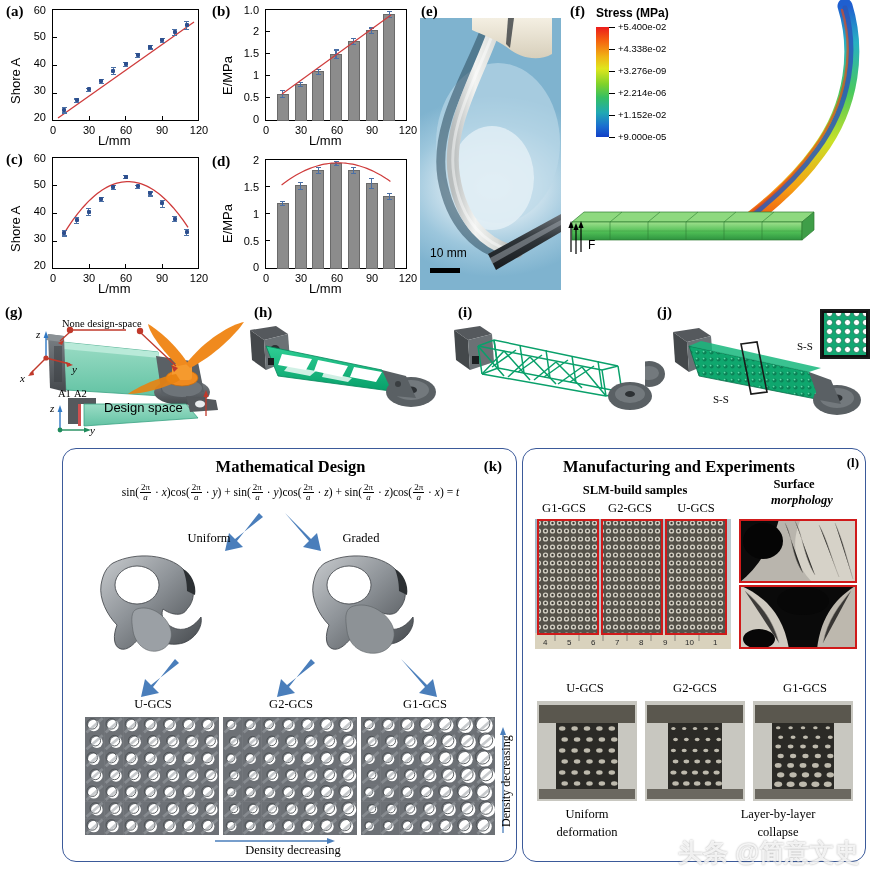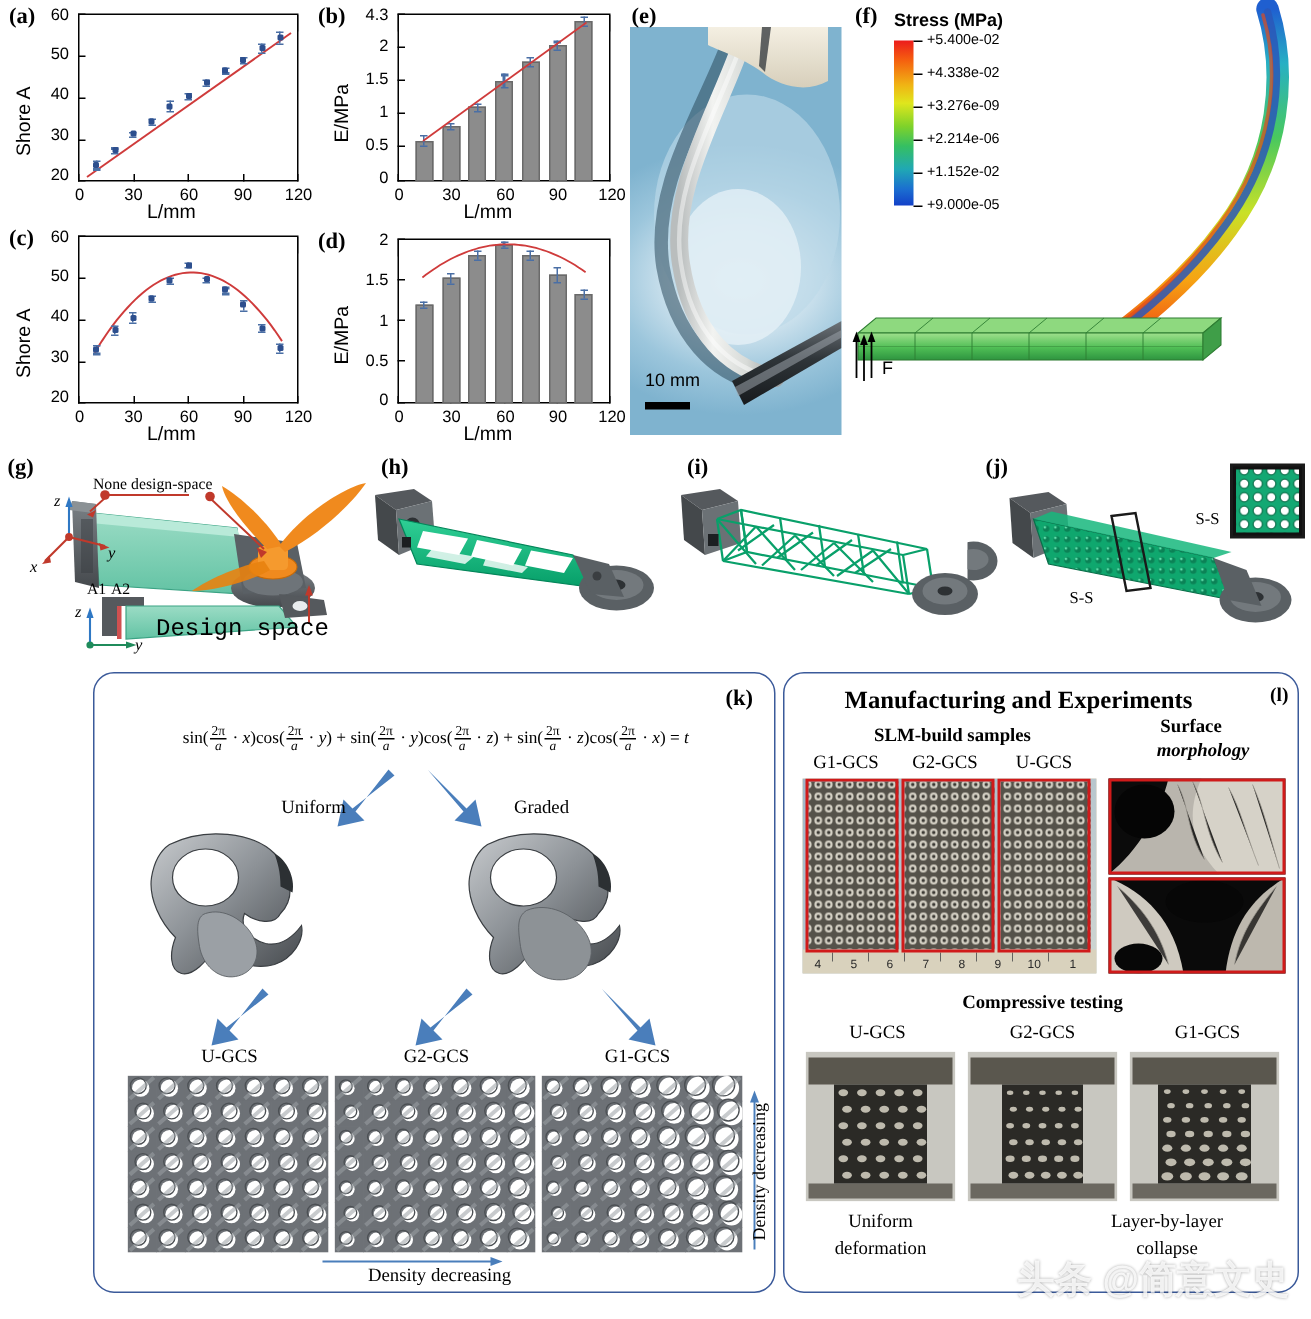--- a/index.html
+++ b/index.html
@@ -133,21 +133,21 @@
       <div class="ecap" style="left: 184.25px; top: 29.16px;"></div>
       <div class="dot" style="left: 184.75px; top: 22.96px;"></div>
     </div>
 </div>
 
 <div class="panel" style="left:208px;top:0;width:210px;height:148px;">
   <div class="plabel" style="position:absolute;left:4px;top:3px;">(b)</div>
   <div class="gradbar grad-lr" style="left:57px;top:10px;width:142px;"></div>
   <div class="plotbox" style="left:57px;top:9px;width:142px;height:112px;"></div>
 
-  <div class="ytick" style="left:17px;top:4px;">4.3</div>
+  <div class="ytick" style="left:17px;top:4px;">1.0</div>
   <div class="ytick" style="left:17px;top:25px;">2</div>
   <div class="ytick" style="left:17px;top:47px;">1.5</div>
   <div class="ytick" style="left:17px;top:69px;">1</div>
   <div class="ytick" style="left:17px;top:91px;">0.5</div>
   <div class="ytick" style="left:17px;top:113px;">0</div>
   <div class="ytmark" style="left:57px;top:9px;"></div>
   <div class="ytmark" style="left:57px;top:31px;"></div>
   <div class="ytmark" style="left:57px;top:53px;"></div>
   <div class="ytmark" style="left:57px;top:75px;"></div>
   <div class="ytmark" style="left:57px;top:97px;"></div>
@@ -523,21 +523,21 @@
     <line x1="206" y1="116" x2="206" y2="94" stroke="#c0392b" stroke-width="1.3"></line>
     <polygon points="206,90 203.4,97 208.6,97" fill="#c0392b"></polygon>
 
     <line x1="60" y1="130" x2="60" y2="108" stroke="#2f78c4" stroke-width="1.4"></line>
     <polygon points="60,105 57.6,112 62.4,112" fill="#2f78c4"></polygon>
     <line x1="60" y1="130" x2="88" y2="130" stroke="#1f8b5b" stroke-width="1.4"></line>
     <polygon points="91,130 84,127.6 84,132.4" fill="#1f8b5b"></polygon>
     <circle cx="60" cy="130" r="2.4" fill="#1f8b5b"></circle>
   </svg>
   <div style="position:absolute;left:62px;top:18px;font-family:'Liberation Serif',serif;font-size:10.5px;">None design-space</div>
-  <div style="position:absolute;left:104px;top:110px;font-family:Liberation Mono, monospace;font-size:16px;">Design space</div>
+  <div style="position:absolute;left:104px;top:100px;font-family:Liberation Sans, sans-serif;font-size:13px;">Design space</div>
   <div style="position:absolute;left:58px;top:88px;font-family:'Liberation Serif',serif;font-size:10.5px;">A1</div>
   <div style="position:absolute;left:74px;top:88px;font-family:'Liberation Serif',serif;font-size:10.5px;">A2</div>
   <div class="it" style="position:absolute;left:36px;top:28px;font-size:11px;">z</div>
   <div class="it" style="position:absolute;left:72px;top:63px;font-size:11px;">y</div>
   <div class="it" style="position:absolute;left:20px;top:72px;font-size:11px;">x</div>
   <div class="it" style="position:absolute;left:50px;top:102px;font-size:11px;">z</div>
   <div class="it" style="position:absolute;left:90px;top:124px;font-size:11px;">y</div>
 </div>
 
 <div class="panel" style="left:248px;top:300px;width:205px;height:145px;">
@@ -624,20 +624,21 @@
     <ellipse cx="4" cy="73" rx="10" ry="7" fill="#73797d"></ellipse>
 
     <rect x="176" y="10" width="48" height="48" fill="#111" stroke="#1a1a1a" stroke-width="2"></rect>
     <rect x="179" y="13" width="42" height="42" fill="url(#cellpat2)"></rect>
   </svg>
   <div style="position:absolute;left:68px;top:93px;font-family:'Liberation Serif',serif;font-size:11px;">S-S</div>
   <div style="position:absolute;left:152px;top:40px;font-family:'Liberation Serif',serif;font-size:11px;">S-S</div>
 </div>
 
 <div class="roundbox" style="left:62px;top:448px;width:455px;height:414px;">
+  <div class="boxtitle" style="position:absolute;left:0;top:8px;width:455px;">Mathematical Design</div>
   <div class="plabel" style="position:absolute;right:14px;top:9px;">(k)</div>
 
   <div class="eqn" style="position:absolute;left:0;top:34px;width:455px;">
     <span>sin(</span><span class="frac"><span class="num">2π</span><span class="den">a</span></span><span> · <span class="it">x</span>)cos(</span><span class="frac"><span class="num">2π</span><span class="den">a</span></span><span> · <span class="it">y</span>) + sin(</span><span class="frac"><span class="num">2π</span><span class="den">a</span></span><span> · <span class="it">y</span>)cos(</span><span class="frac"><span class="num">2π</span><span class="den">a</span></span><span> · <span class="it">z</span>) + sin(</span><span class="frac"><span class="num">2π</span><span class="den">a</span></span><span> · <span class="it">z</span>)cos(</span><span class="frac"><span class="num">2π</span><span class="den">a</span></span><span> · <span class="it">x</span>) = <span class="it">t</span></span>
   </div>
 
   <svg style="position:absolute;left:0;top:58px;" width="455" height="46">
     <g fill="#4a7ebb">
       <polygon points="196,6 174,34 166,26 162,44 180,40 172,32 200,10"></polygon>
       <polygon points="222,6 246,34 254,26 258,44 240,40 248,32 226,10"></polygon>
@@ -1384,21 +1385,20 @@
       <ellipse cx="64" cy="16" rx="26" ry="14" fill="#070707"></ellipse>
       <ellipse cx="20" cy="54" rx="16" ry="10" fill="#070707"></ellipse>
       <g stroke="#8b877f" stroke-width="0.5" opacity="0.7">
         <path d="M6,6 C20,18 34,34 40,58"></path>
           <path d="M112,6 C100,20 88,36 84,58"></path>
       </g>
     </svg>
   </div>
   <div class="redbox" style="left:216px;top:136px;width:118px;height:64px;"></div>
 
-  <div class="subttl" style="position:absolute;left:0;top:212px;width:344px;">Compressive testing</div>
   <div class="cap" style="position:absolute;left:12px;top:232px;width:100px;">U-GCS</div>
   <div class="cap" style="position:absolute;left:122px;top:232px;width:100px;">G2-GCS</div>
   <div class="cap" style="position:absolute;left:232px;top:232px;width:100px;">G1-GCS</div>
 
   <div class="sampleimg" style="left:14px;top:252px;width:100px;height:100px;">
     <svg width="100" height="100">
         <g class="compress">
           <rect width="100" height="100" fill="#c8c7c0"></rect>
           <rect x="2" y="4" width="96" height="18" fill="#5a574e"></rect>
           <rect x="2" y="88" width="96" height="10" fill="#6b6860"></rect>

